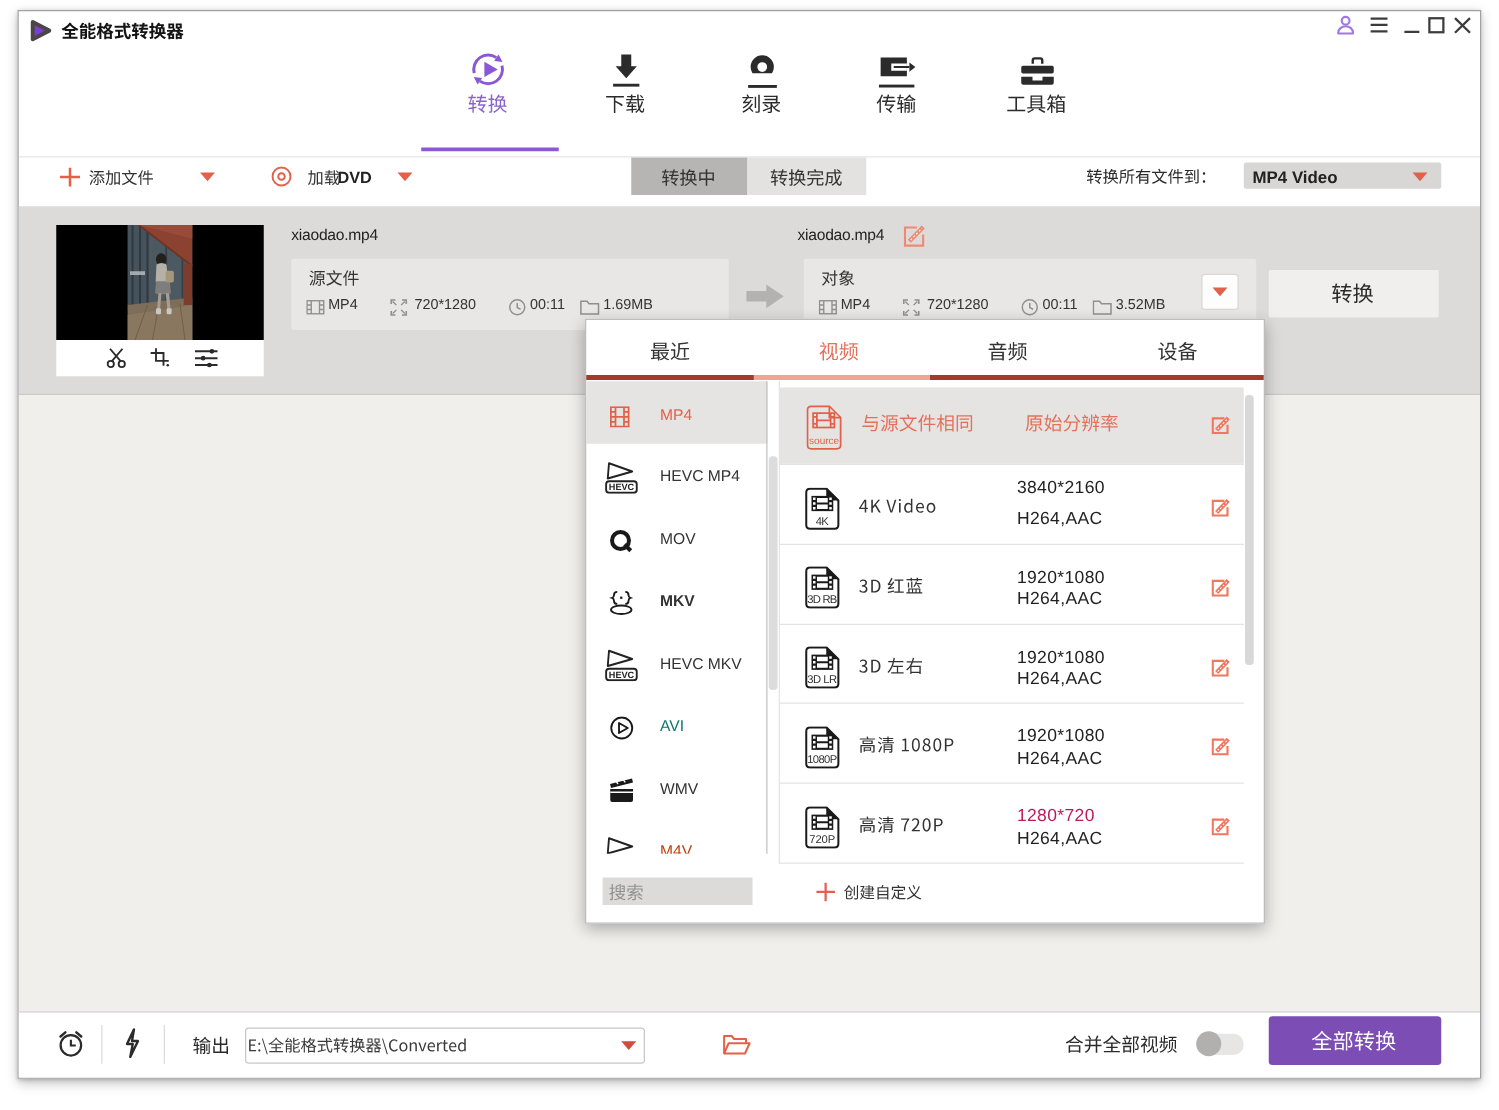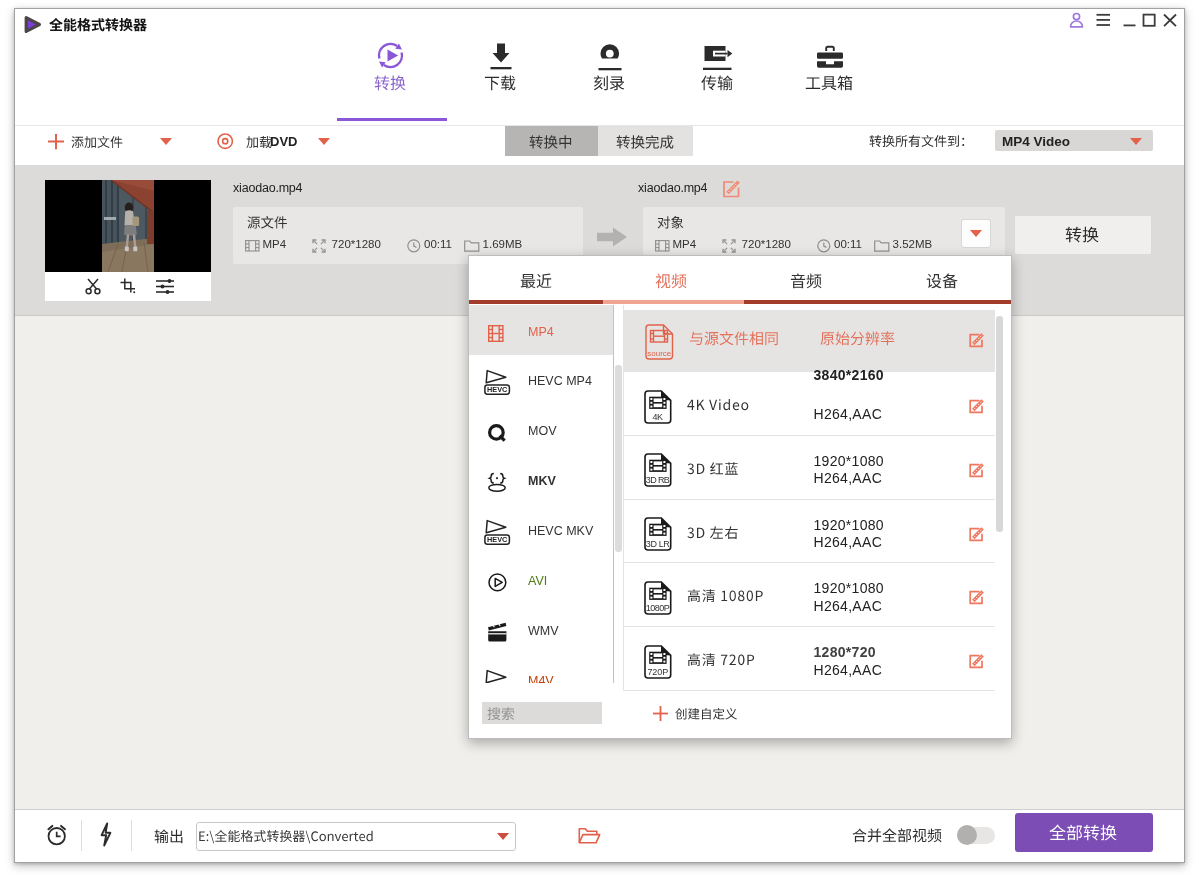--- a/index.html
+++ b/index.html
@@ -366,21 +366,21 @@
 <svg class="abs" style="left:484px;top:519px" width="27" height="26" fill="none" stroke="#222" stroke-width="1.5">
 <polygon points="2.2,13.8 3.2,1.6 21.8,8.2" stroke-linejoin="round"></polygon>
 <rect x="0.9" y="16" width="24.5" height="9.2" rx="2.4"></rect>
 <text x="13.2" y="23.4" font-size="7.3" font-weight="bold" font-family="Liberation Sans,sans-serif" fill="#222" stroke="none" text-anchor="middle">HEVC</text>
     </svg>
 <div class="lt" style="left:528px;top:524.4px;font-size:12.5px;color:#333;font-weight:400;letter-spacing:0">HEVC MKV</div>
 <svg class="abs" style="left:488px;top:573px" width="20" height="20" fill="none" stroke="#1a1a1a" stroke-width="1.5">
 <circle cx="9.4" cy="9.4" r="8.4"></circle>
 <polygon points="7.2,5.4 14.2,9.4 7.2,13.4" stroke-linejoin="round"></polygon>
     </svg>
-<div class="lt" style="left:528px;top:574.4px;font-size:12.5px;color:#4d7c0f;font-weight:400;letter-spacing:0">AVI</div>
+<div class="lt" style="left:528px;top:574.4px;font-size:12.5px;color:#0f766e;font-weight:400;letter-spacing:0">AVI</div>
 <svg class="abs" style="left:487px;top:622px" width="22" height="21" fill="#1a1a1a">
 <polygon points="1,5.2 18.6,0.8 19.4,4 1.8,8.4"></polygon>
 <path d="M1.2,9.2 h18.2 v8.8 q0,1.5 -1.5,1.5 h-15.2 q-1.5,0 -1.5,-1.5 z"></path>
 <line x1="5" y1="1.7" x2="7.4" y2="5.2" stroke="#fff" stroke-width="1.1"></line>
 <line x1="10.8" y1="0.7" x2="13.2" y2="3.9" stroke="#fff" stroke-width="1.1"></line>
 <line x1="1.2" y1="11.8" x2="19.4" y2="11.8" stroke="#fff" stroke-width="1.2"></line>
     </svg>
 <div class="lt" style="left:528px;top:624.4px;font-size:12.5px;color:#333;font-weight:400;letter-spacing:0">WMV</div>
 <div class="abs" style="left:484px;top:655px;width:120px;height:28px;overflow:hidden">
       <svg style="position:absolute;left:0px;top:14px" width="27" height="26" fill="none" stroke="#222" stroke-width="1.5">
@@ -436,21 +436,21 @@
       <rect x="19.4" y="15.6" width="2" height="2" fill="#fff" stroke="none"></rect>
 <rect x="9.6" y="8.4" width="8.6" height="3.6" fill="#fff" stroke="none"></rect>
       <rect x="9.6" y="13.6" width="8.6" height="3.6" fill="#fff" stroke="none"></rect>
 <text x="13.8" y="29.8" font-size="9" font-family="Liberation Sans,sans-serif" fill="#333" stroke="none" text-anchor="middle" textLength="10.4">4K</text>
     </svg>
 <div class="t" style="left:687px;top:395.9px">
       <svg class="" width="64" height="19" style="overflow:visible">
         <path transform="translate(0 14.0)" fill="#333" d="M4.8 0H6V-2.8H7.3V-3.9H6V-10.3H4.5L0.3 -3.7V-2.8H4.8ZM4.8 -3.9H1.6L3.9 -7.4C4.2 -7.9 4.5 -8.4 4.8 -8.9H4.8C4.8 -8.3 4.8 -7.5 4.8 -7Z M10 0H11.3V-3.2L13 -5.3L16.1 0H17.6L13.8 -6.4L17.1 -10.3H15.6L11.3 -5.1H11.3V-10.3H10Z M25.3 0H26.8L30.1 -10.3H28.8L27.1 -4.7C26.8 -3.5 26.5 -2.5 26.1 -1.3H26.1C25.7 -2.5 25.4 -3.5 25.1 -4.7L23.4 -10.3H22.1Z M32.2 0H33.5V-7.6H32.2ZM32.8 -9.2C33.3 -9.2 33.7 -9.5 33.7 -10C33.7 -10.5 33.3 -10.8 32.8 -10.8C32.3 -10.8 32 -10.5 32 -10C32 -9.5 32.3 -9.2 32.8 -9.2Z M39.4 0.2C40.3 0.2 41.2 -0.3 41.7 -0.9H41.8L41.9 0H42.9V-11.1H41.7V-8.2L41.7 -6.9C41.1 -7.5 40.5 -7.8 39.6 -7.8C37.9 -7.8 36.3 -6.3 36.3 -3.8C36.3 -1.3 37.5 0.2 39.4 0.2ZM39.7 -0.9C38.4 -0.9 37.6 -2 37.6 -3.8C37.6 -5.5 38.6 -6.7 39.8 -6.7C40.4 -6.7 41 -6.5 41.7 -5.9V-1.9C41 -1.2 40.4 -0.9 39.7 -0.9Z M49.4 0.2C50.4 0.2 51.2 -0.2 51.9 -0.6L51.4 -1.4C50.9 -1.1 50.3 -0.8 49.5 -0.8C48.1 -0.8 47.1 -1.9 47 -3.5H52.1C52.2 -3.7 52.2 -3.9 52.2 -4.2C52.2 -6.4 51.1 -7.8 49.2 -7.8C47.4 -7.8 45.8 -6.3 45.8 -3.8C45.8 -1.3 47.4 0.2 49.4 0.2ZM47 -4.4C47.2 -5.9 48.1 -6.8 49.2 -6.8C50.4 -6.8 51.1 -6 51.1 -4.4Z M57.8 0.2C59.7 0.2 61.3 -1.3 61.3 -3.8C61.3 -6.3 59.7 -7.8 57.8 -7.8C56 -7.8 54.3 -6.3 54.3 -3.8C54.3 -1.3 56 0.2 57.8 0.2ZM57.8 -0.9C56.5 -0.9 55.6 -2 55.6 -3.8C55.6 -5.5 56.5 -6.7 57.8 -6.7C59.1 -6.7 60 -5.5 60 -3.8C60 -2 59.1 -0.9 57.8 -0.9Z"></path>
       </svg>
     </div>
-<div class="lt" style="left:813.5px;top:367px;font-size:14px;color:#222;font-weight:700;letter-spacing:0.3px">3840*2160</div>
+<div class="lt" style="left:813.5px;top:381px;font-size:14px;color:#222;font-weight:400;letter-spacing:0.3px">3840*2160</div>
 <div class="lt" style="left:813.5px;top:406.4px;font-size:14px;color:#222;font-weight:400;letter-spacing:0.3px">H264,AAC</div>
 <svg class="abs" style="left:968.5px;top:398.9px" width="17" height="16" fill="none" stroke="#f0765e">
 <path d="M10.5,1.7 H1.2 V13.4 H13 V6.8" stroke-width="1.7"></path>
 <path d="M4.3,11 L13.6,1.4" stroke-width="3.4"></path>
 <path d="M5.1,10.2 L12.6,2.5" stroke="#fff" stroke-width="0.9" stroke-dasharray="1.5,1.5"></path>
     </svg>
 <svg class="abs" style="left:644px;top:453.4px" width="29" height="34" fill="none" stroke="#1a1a1a" stroke-width="1.6">
 <path d="M4,1 H17.3 L26.7,10.4 V30 Q26.7,33 23.7,33 H4 Q1,33 1,30 V4 Q1,1 4,1"></path>
 <polygon points="17,0.8 26.5,10.3 17,10.3" fill="#1a1a1a" stroke="none"></polygon>
 <rect x="5.2" y="6.7" width="17.4" height="12.2" fill="#1a1a1a" stroke="none"></rect>
@@ -540,21 +540,21 @@
       <rect x="19.4" y="15.6" width="2" height="2" fill="#fff" stroke="none"></rect>
 <rect x="9.6" y="8.4" width="8.6" height="3.6" fill="#fff" stroke="none"></rect>
       <rect x="9.6" y="13.6" width="8.6" height="3.6" fill="#fff" stroke="none"></rect>
 <text x="13.8" y="29.8" font-size="9" font-family="Liberation Sans,sans-serif" fill="#333" stroke="none" text-anchor="middle" textLength="20.8">720P</text>
     </svg>
 <div class="t" style="left:687px;top:651.1px">
       <svg class="" width="70" height="19" style="overflow:visible">
         <path transform="translate(0 14.0)" fill="#333" d="M4 -7.8H10.1V-6.6H4ZM3 -8.6V-5.8H11.2V-8.6ZM6.2 -11.6 6.6 -10.3H0.8V-9.4H13.1V-10.3H7.7C7.6 -10.8 7.4 -11.3 7.2 -11.8ZM1.3 -5V1.1H2.4V-4.1H11.6V0C11.6 0.2 11.6 0.2 11.4 0.2C11.2 0.2 10.6 0.2 10 0.2C10.1 0.4 10.2 0.8 10.3 1C11.2 1 11.8 1 12.2 0.9C12.5 0.7 12.7 0.5 12.7 0V-5ZM3.9 -3.3V0.3H4.9V-0.4H9.9V-3.3ZM4.9 -2.5H8.9V-1.2H4.9Z M15.9 -10.8C16.7 -10.4 17.7 -9.7 18.2 -9.3L18.8 -10.1C18.3 -10.5 17.3 -11.1 16.6 -11.5ZM15.3 -7.1C16.1 -6.7 17.1 -6 17.6 -5.5L18.2 -6.3C17.7 -6.8 16.7 -7.4 15.9 -7.8ZM15.7 0.3 16.7 0.9C17.3 -0.4 18.2 -2.2 18.7 -3.7L17.9 -4.3C17.2 -2.7 16.4 -0.8 15.7 0.3ZM20.8 -3H25.9V-1.9H20.8ZM20.8 -3.8V-4.8H25.9V-3.8ZM22.9 -11.8V-10.7H19.3V-9.9H22.9V-9H19.6V-8.2H22.9V-7.2H18.7V-6.4H28.1V-7.2H23.9V-8.2H27.2V-9H23.9V-9.9H27.6V-10.7H23.9V-11.8ZM19.9 -5.6V1.1H20.8V-1.1H25.9V-0.1C25.9 0.1 25.8 0.2 25.6 0.2C25.4 0.2 24.8 0.2 24.1 0.2C24.2 0.4 24.3 0.8 24.4 1.1C25.4 1.1 26 1.1 26.4 0.9C26.8 0.7 26.9 0.5 26.9 -0.1V-5.6Z M36 0H37.3C37.5 -4 37.9 -6.4 40.4 -9.5V-10.3H33.9V-9.2H38.9C36.9 -6.4 36.2 -3.9 36 0Z M42.4 0H48.9V-1.1H46C45.5 -1.1 44.9 -1.1 44.4 -1C46.8 -3.3 48.4 -5.4 48.4 -7.4C48.4 -9.3 47.2 -10.4 45.4 -10.4C44.1 -10.4 43.2 -9.9 42.4 -8.9L43.1 -8.2C43.7 -8.9 44.4 -9.4 45.2 -9.4C46.5 -9.4 47.1 -8.6 47.1 -7.4C47.1 -5.6 45.6 -3.6 42.4 -0.8Z M54.3 0.2C56.2 0.2 57.5 -1.6 57.5 -5.2C57.5 -8.7 56.2 -10.4 54.3 -10.4C52.3 -10.4 51.1 -8.7 51.1 -5.2C51.1 -1.6 52.3 0.2 54.3 0.2ZM54.3 -0.9C53.1 -0.9 52.3 -2.2 52.3 -5.2C52.3 -8.2 53.1 -9.4 54.3 -9.4C55.4 -9.4 56.2 -8.2 56.2 -5.2C56.2 -2.2 55.4 -0.9 54.3 -0.9Z M60.4 0H61.7V-4.1H63.3C65.6 -4.1 67.1 -5.1 67.1 -7.3C67.1 -9.5 65.6 -10.3 63.3 -10.3H60.4ZM61.7 -5.1V-9.2H63.1C64.9 -9.2 65.8 -8.8 65.8 -7.3C65.8 -5.8 65 -5.1 63.2 -5.1Z"></path>
       </svg>
     </div>
-<div class="lt" style="left:813.5px;top:644.1px;font-size:14px;color:#404040;font-weight:700;letter-spacing:0.3px">1280*720</div>
+<div class="lt" style="left:813.5px;top:644.1px;font-size:14px;color:#be185d;font-weight:400;letter-spacing:0.3px">1280*720</div>
 <div class="lt" style="left:813.5px;top:661.6px;font-size:14px;color:#222;font-weight:400;letter-spacing:0.3px">H264,AAC</div>
 <svg class="abs" style="left:968.5px;top:654.1px" width="17" height="16" fill="none" stroke="#f0765e">
 <path d="M10.5,1.7 H1.2 V13.4 H13 V6.8" stroke-width="1.7"></path>
 <path d="M4.3,11 L13.6,1.4" stroke-width="3.4"></path>
 <path d="M5.1,10.2 L12.6,2.5" stroke="#fff" stroke-width="0.9" stroke-dasharray="1.5,1.5"></path>
     </svg>
 <div class="abs" style="left:482px;top:702px;width:120px;height:22px;background:#dcdbda"></div>
 <div class="t" style="left:487px;top:705.0px">
       <svg class="" width="30" height="19" style="overflow:visible">
         <path transform="translate(0 14.0)" fill="#909090" d="M2.3 -11.8V-8.9H0.6V-8H2.3V-5L0.5 -4.3L0.8 -3.3L2.3 -3.9V-0.2C2.3 0 2.3 0 2.1 0C1.9 0.1 1.4 0.1 0.9 0C1 0.3 1.2 0.8 1.2 1.1C2 1.1 2.5 1 2.9 0.9C3.2 0.7 3.3 0.4 3.3 -0.2V-4.3L4.9 -4.9L4.7 -5.9L3.3 -5.3V-8H4.7V-8.9H3.3V-11.8ZM5.3 -4.1V-3.2H5.9L5.8 -3.1C6.4 -2.2 7.2 -1.4 8.2 -0.7C7 -0.2 5.6 0.1 4.3 0.3C4.4 0.5 4.6 0.9 4.7 1.1C6.3 0.9 7.8 0.5 9.1 -0.2C10.2 0.4 11.5 0.8 12.8 1.1C13 0.8 13.2 0.4 13.5 0.2C12.2 0 11.1 -0.3 10.1 -0.7C11.2 -1.5 12.2 -2.5 12.8 -3.8L12.1 -4.1L11.9 -4.1H9.6V-5.4H12.8V-10.6H10.1V-9.7H11.9V-8.4H10.2V-7.6H11.9V-6.3H9.6V-11.8H8.6V-6.3H6.4V-7.6H7.9V-8.4H6.4V-9.7C7.1 -9.9 7.9 -10.2 8.5 -10.6L7.7 -11.3C7.2 -10.9 6.3 -10.5 5.5 -10.2V-5.4H8.6V-4.1ZM11.3 -3.2C10.8 -2.4 10 -1.7 9.1 -1.2C8.2 -1.8 7.4 -2.4 6.9 -3.2Z M22.9 -1.5C24.1 -0.8 25.6 0.2 26.3 0.8L27.1 0.2C26.3 -0.4 24.8 -1.4 23.7 -2ZM18.1 -1.9C17.3 -1.1 16 -0.4 14.9 0.2C15.1 0.3 15.5 0.7 15.7 0.9C16.8 0.3 18.1 -0.6 19 -1.5ZM16.7 -4.5C17 -4.6 17.3 -4.6 19.9 -4.8C18.7 -4.2 17.8 -3.8 17.3 -3.6C16.5 -3.3 15.9 -3.1 15.4 -3.1C15.5 -2.8 15.7 -2.3 15.7 -2.1C16.1 -2.3 16.6 -2.3 20.7 -2.6V-0.1C20.7 0 20.6 0.1 20.4 0.1C20.2 0.1 19.4 0.1 18.6 0.1C18.7 0.4 18.9 0.8 19 1.1C20 1.1 20.7 1.1 21.1 0.9C21.6 0.7 21.7 0.4 21.7 -0.1V-2.6L25.2 -2.9C25.5 -2.5 25.9 -2.1 26.1 -1.8L26.9 -2.3C26.3 -3.1 25 -4.3 24.1 -5.1L23.3 -4.6C23.7 -4.3 24.1 -3.9 24.4 -3.6L18.3 -3.2C20.3 -4 22.3 -4.9 24.2 -6.1L23.4 -6.7C22.8 -6.3 22.1 -5.9 21.4 -5.6L18.3 -5.4C19.3 -5.9 20.3 -6.4 21.1 -7.1L20.7 -7.4H26.1V-5.7H27.1V-8.3H21.5V-9.6H26.9V-10.5H21.5V-11.8H20.5V-10.5H15.1V-9.6H20.5V-8.3H14.9V-5.7H15.9V-7.4H20.1C19.1 -6.6 17.8 -6 17.4 -5.8C17.1 -5.5 16.7 -5.4 16.4 -5.4C16.5 -5.1 16.7 -4.7 16.7 -4.5Z"></path>

